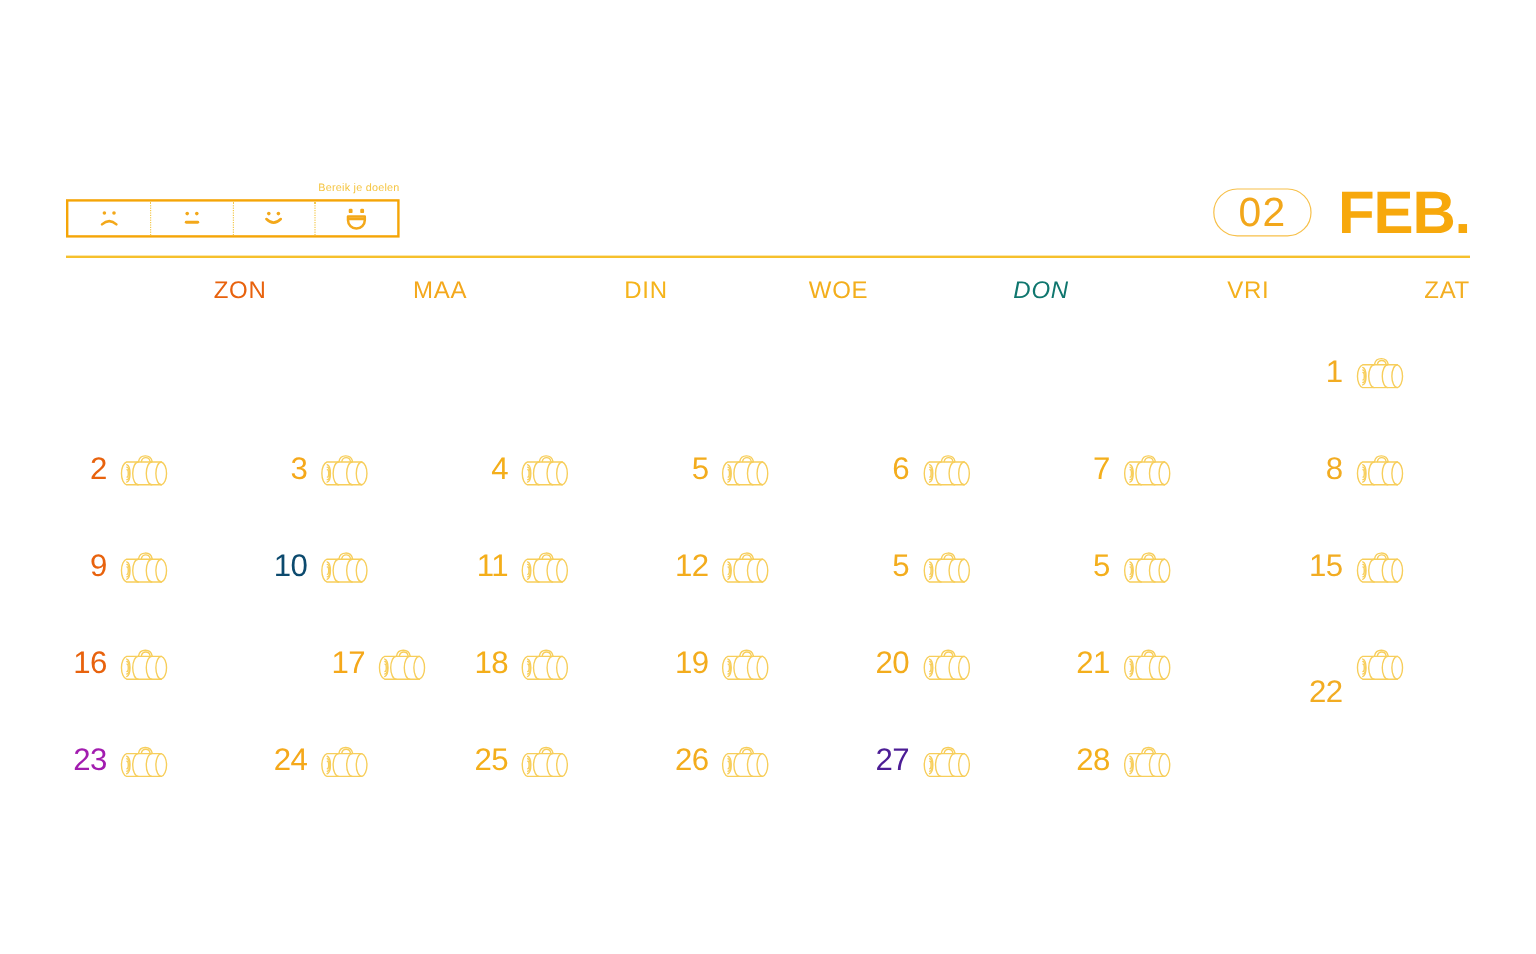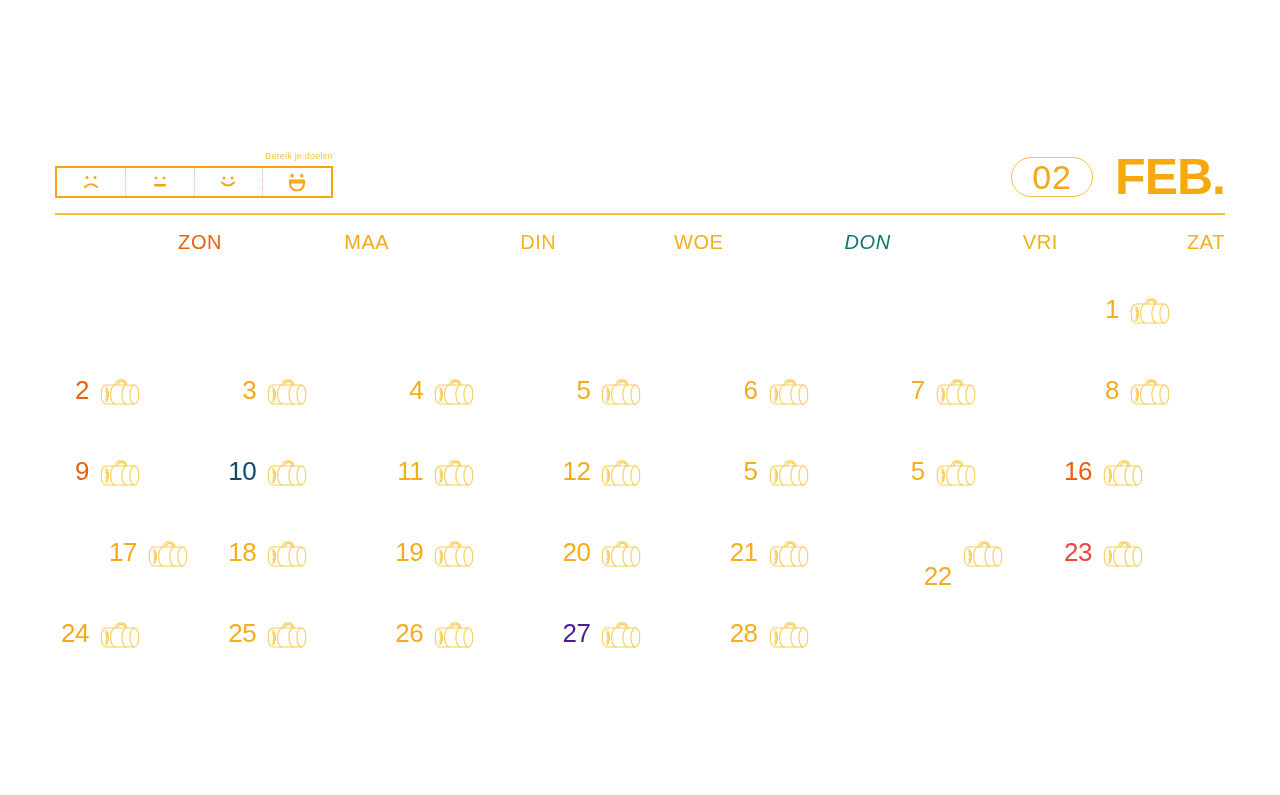--- a/index.html
+++ b/index.html
@@ -447,20 +447,36 @@
             <path d="M10.5 11 H39.5 A5 9.6 0 0 1 39.5 30 H10.5 A5 9.6 0 0 1 10.5 11 Z"></path>
             <path d="M20.2 11 A4.6 9.5 0 0 0 20.2 30"></path>
             <path d="M31.5 11 A4.6 9.5 0 0 0 31.5 30"></path>
             <path d="M39.5 11 A4.6 9.5 0 0 0 39.5 30"></path>
             <path d="M10.6 13.2 A3.3 7.4 0 0 1 10.6 27.8"></path>
             <path d="M10.7 15.3 A2.1 5.2 0 0 1 10.7 25.7"></path>
             <path d="M10.8 17.4 A1.1 3.1 0 0 1 10.8 23.6"></path>
           </g>
         </svg>
       </div>
+      <div class="cell sat">
+        <span class="daynum" style="color: rgb(242, 172, 34);">15</span>
+        <svg width="52" height="31" viewBox="0 0 52 31" class="dayicon">
+          <g fill="none" stroke="#F7CE5B" stroke-width="1.15" stroke-linecap="round" stroke-linejoin="round">
+            <path d="M20.5 10.5 C21.5 4.5 30.5 4.2 31.8 10.5"></path>
+            <path d="M22.8 10.6 C23.6 6.4 29.2 6.2 30.1 10.6"></path>
+            <path d="M10.5 11 H39.5 A5 9.6 0 0 1 39.5 30 H10.5 A5 9.6 0 0 1 10.5 11 Z"></path>
+            <path d="M20.2 11 A4.6 9.5 0 0 0 20.2 30"></path>
+            <path d="M31.5 11 A4.6 9.5 0 0 0 31.5 30"></path>
+            <path d="M39.5 11 A4.6 9.5 0 0 0 39.5 30"></path>
+            <path d="M10.6 13.2 A3.3 7.4 0 0 1 10.6 27.8"></path>
+            <path d="M10.7 15.3 A2.1 5.2 0 0 1 10.7 25.7"></path>
+            <path d="M10.8 17.4 A1.1 3.1 0 0 1 10.8 23.6"></path>
+          </g>
+        </svg>
+      </div>
       <div class="cell">
         <span class="daynum" style="color: rgb(232, 98, 13);">16</span>
         <svg width="52" height="31" viewBox="0 0 52 31" class="dayicon">
           <g fill="none" stroke="#F7CE5B" stroke-width="1.15" stroke-linecap="round" stroke-linejoin="round">
             <path d="M20.5 10.5 C21.5 4.5 30.5 4.2 31.8 10.5"></path>
             <path d="M22.8 10.6 C23.6 6.4 29.2 6.2 30.1 10.6"></path>
             <path d="M10.5 11 H39.5 A5 9.6 0 0 1 39.5 30 H10.5 A5 9.6 0 0 1 10.5 11 Z"></path>
             <path d="M20.2 11 A4.6 9.5 0 0 0 20.2 30"></path>
             <path d="M31.5 11 A4.6 9.5 0 0 0 31.5 30"></path>
             <path d="M39.5 11 A4.6 9.5 0 0 0 39.5 30"></path>
@@ -560,21 +576,21 @@
             <path d="M20.2 11 A4.6 9.5 0 0 0 20.2 30"></path>
             <path d="M31.5 11 A4.6 9.5 0 0 0 31.5 30"></path>
             <path d="M39.5 11 A4.6 9.5 0 0 0 39.5 30"></path>
             <path d="M10.6 13.2 A3.3 7.4 0 0 1 10.6 27.8"></path>
             <path d="M10.7 15.3 A2.1 5.2 0 0 1 10.7 25.7"></path>
             <path d="M10.8 17.4 A1.1 3.1 0 0 1 10.8 23.6"></path>
           </g>
         </svg>
       </div>
       <div class="cell">
-        <span class="daynum" style="color: #ef4444;">23</span>
+        <span class="daynum" style="color: #a21caf;">23</span>
         <svg width="52" height="31" viewBox="0 0 52 31" class="dayicon">
           <g fill="none" stroke="#F7CE5B" stroke-width="1.15" stroke-linecap="round" stroke-linejoin="round">
             <path d="M20.5 10.5 C21.5 4.5 30.5 4.2 31.8 10.5"></path>
             <path d="M22.8 10.6 C23.6 6.4 29.2 6.2 30.1 10.6"></path>
             <path d="M10.5 11 H39.5 A5 9.6 0 0 1 39.5 30 H10.5 A5 9.6 0 0 1 10.5 11 Z"></path>
             <path d="M20.2 11 A4.6 9.5 0 0 0 20.2 30"></path>
             <path d="M31.5 11 A4.6 9.5 0 0 0 31.5 30"></path>
             <path d="M39.5 11 A4.6 9.5 0 0 0 39.5 30"></path>
             <path d="M10.6 13.2 A3.3 7.4 0 0 1 10.6 27.8"></path>
             <path d="M10.7 15.3 A2.1 5.2 0 0 1 10.7 25.7"></path>

